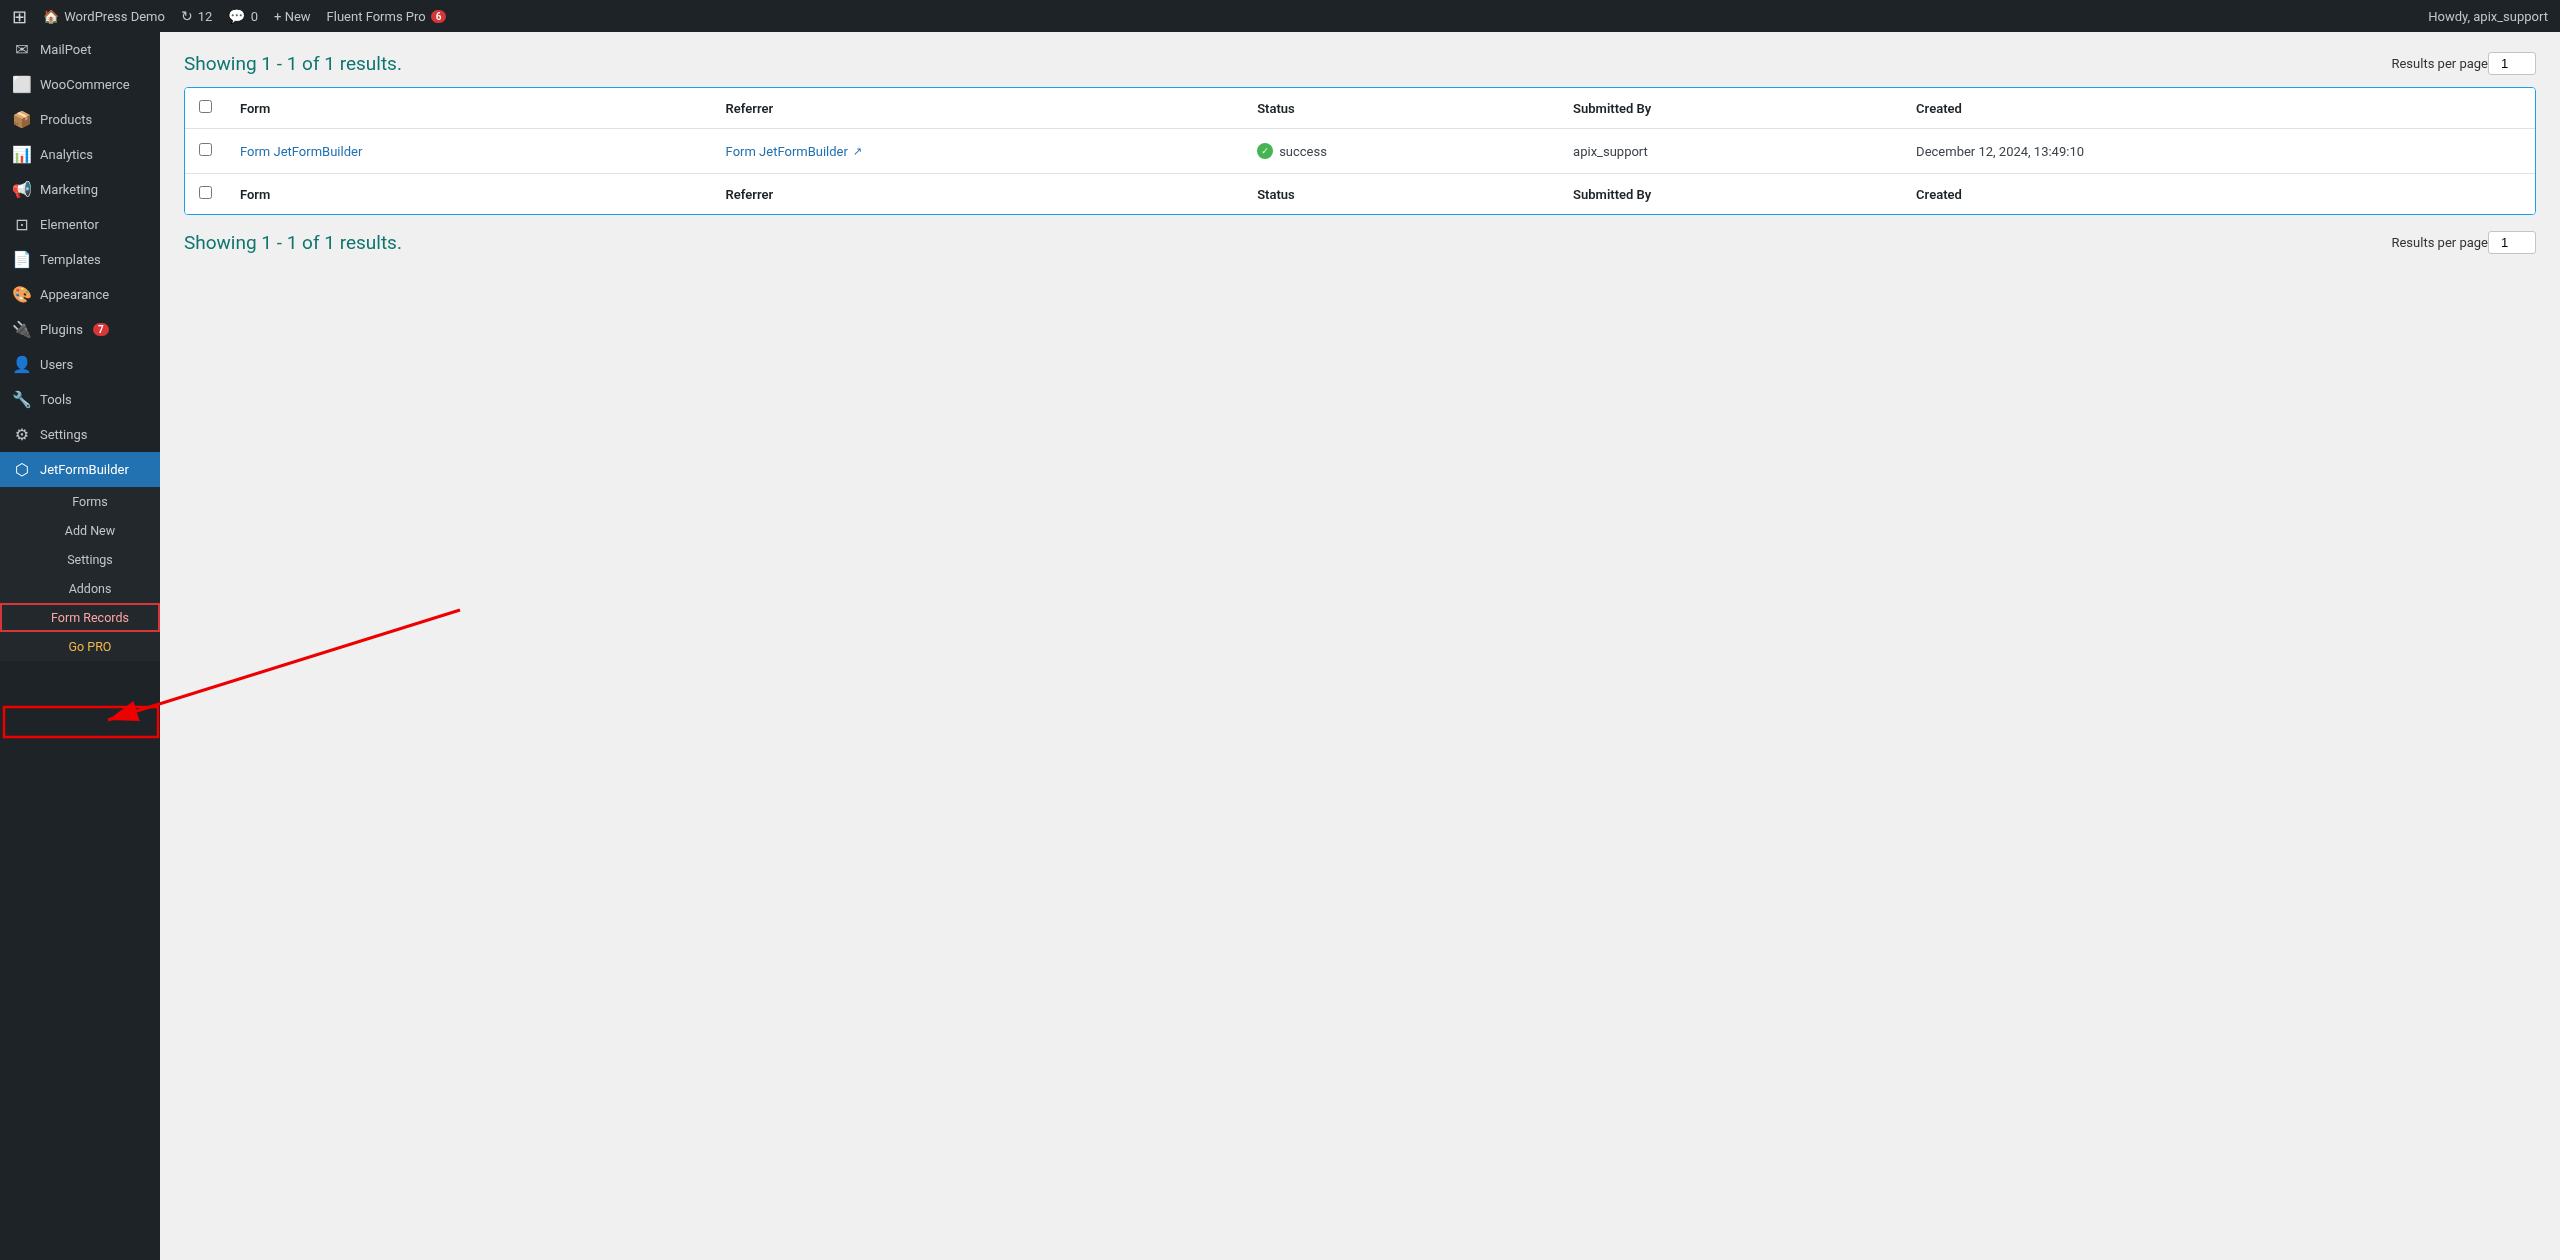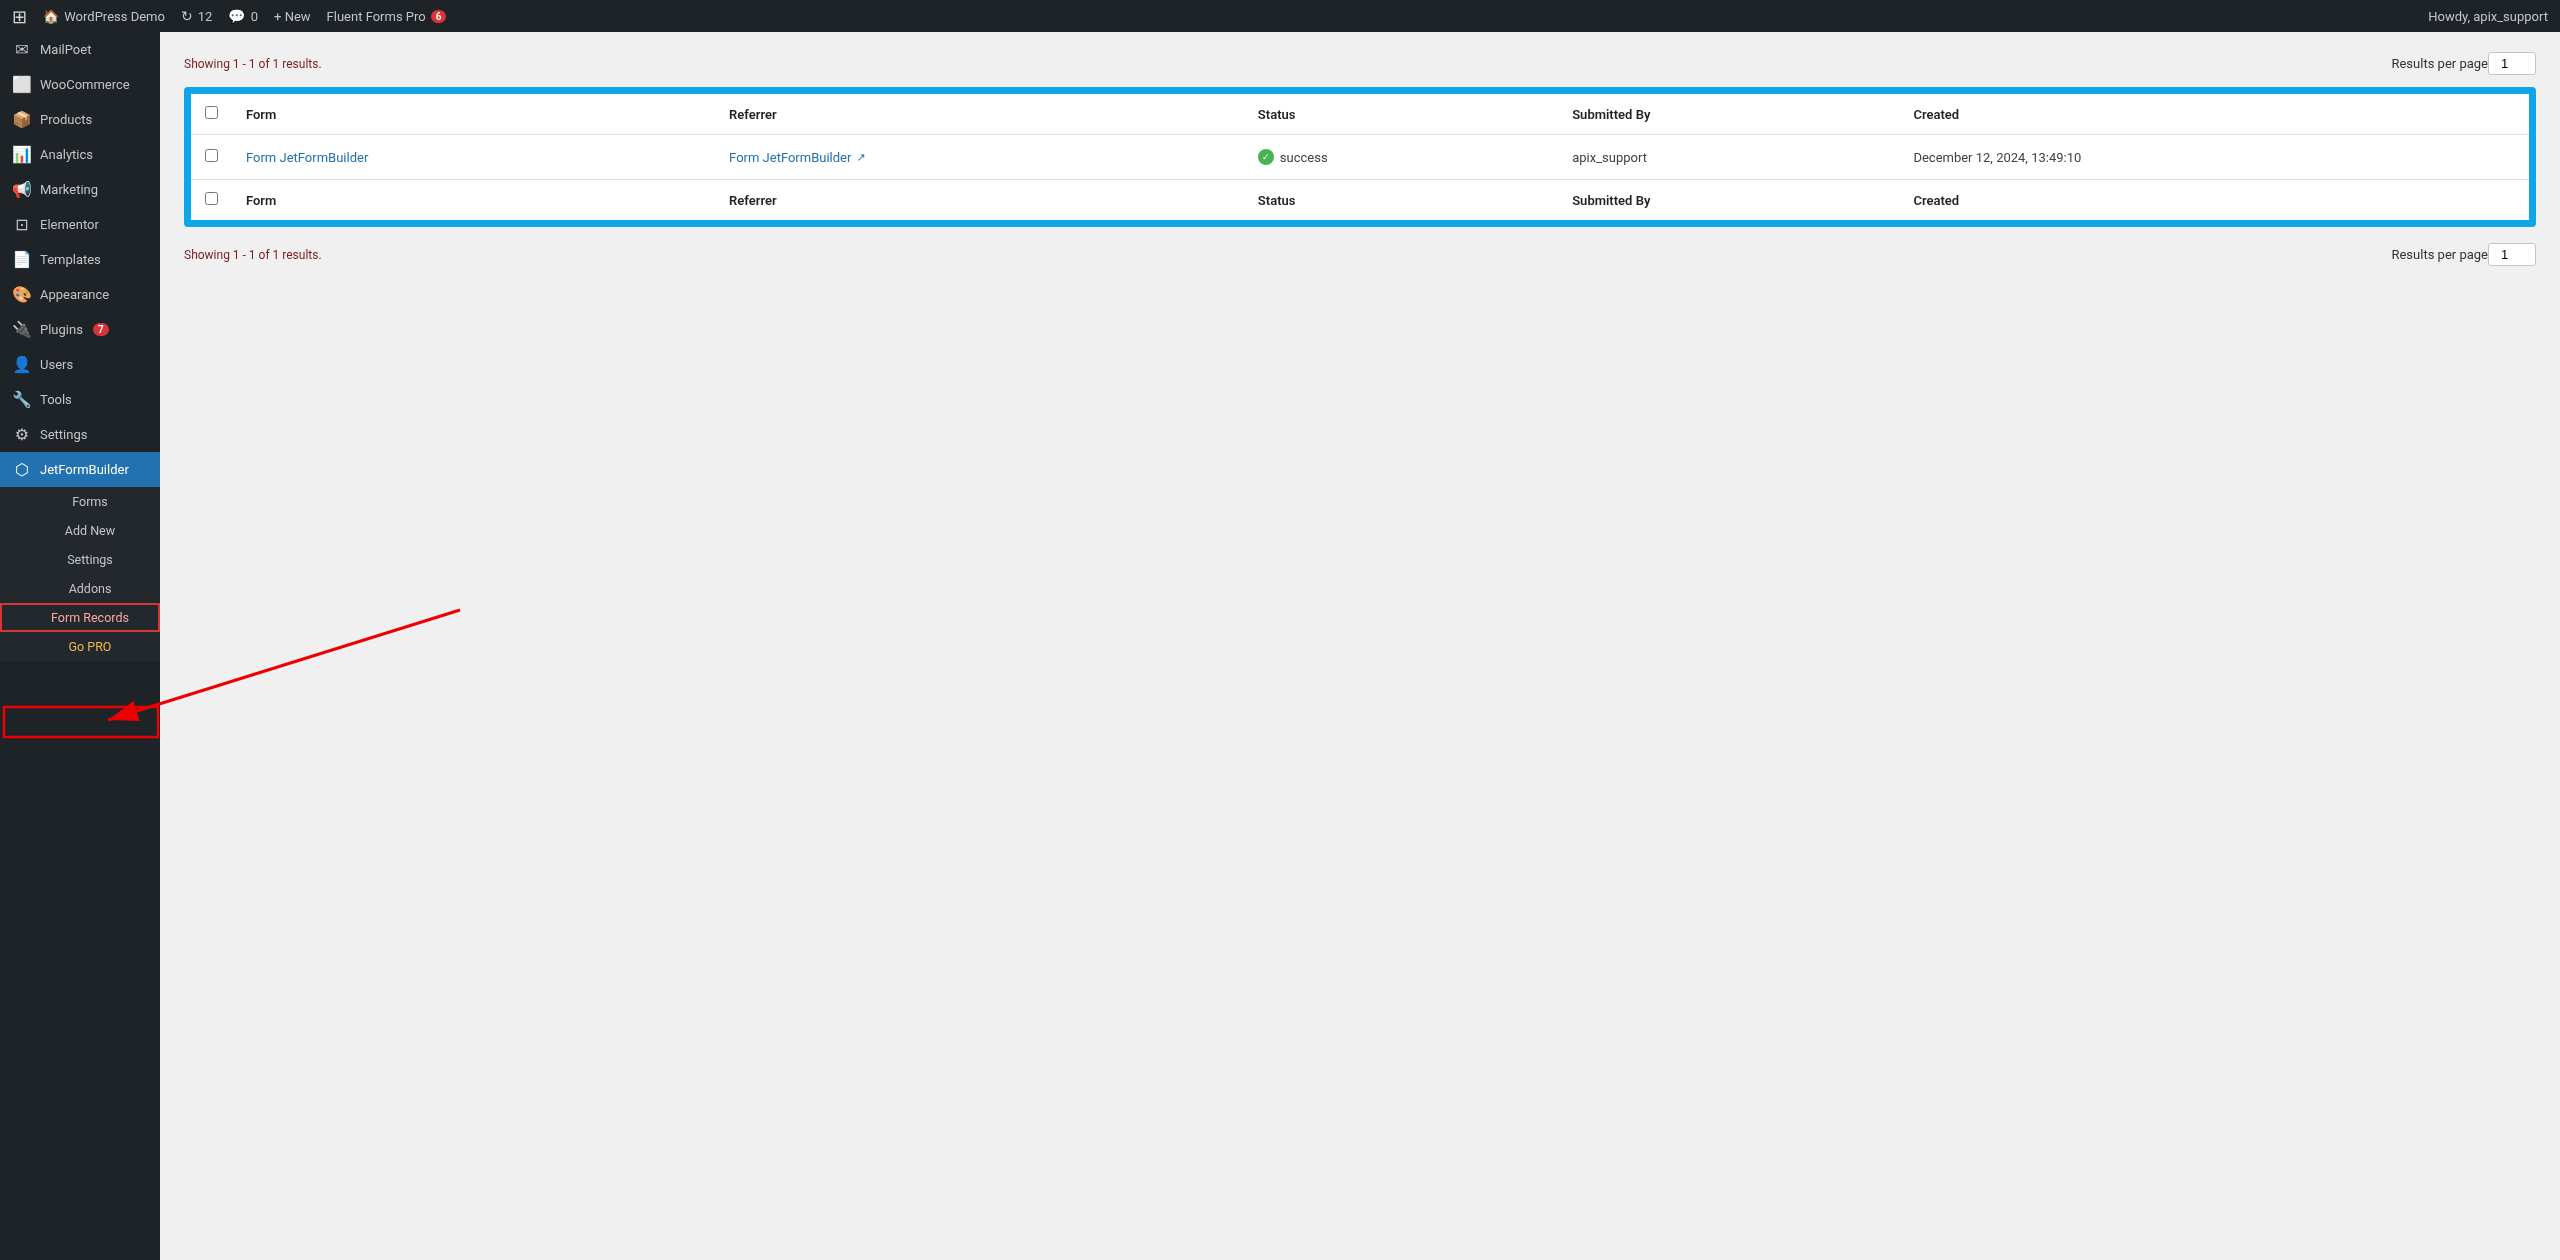--- a/index.html
+++ b/index.html
@@ -86,35 +86,35 @@
       padding: 20px 24px;
     }
 
     
     .results-bar {
       display: flex;
       align-items: center;
       justify-content: space-between;
       margin-bottom: 12px;
     }
-    .results-text { color: #7f1d1d; font-size: 12px; }
+    .results-text { color: #0f766e; font-size: 19px; }
     .results-per-page { display: flex; align-items: center; font-size: 13px; color: #333; }
     .results-per-page input {
       width: 48px;
       border: 1px solid #c3c4c7;
       border-radius: 3px;
       padding: 3px 6px;
       font-size: 13px;
       text-align: center;
       background: #fff;
     }
 
     .table-wrapper {
       background: #fff;
-      border: 7px solid #0ea5e9;
+      border: 1px solid #0ea5e9;
       border-radius: 4px;
       overflow: hidden;
       margin-bottom: 16px;
     }
 
     table {
       width: 100%;
       border-collapse: collapse;
     }
 

